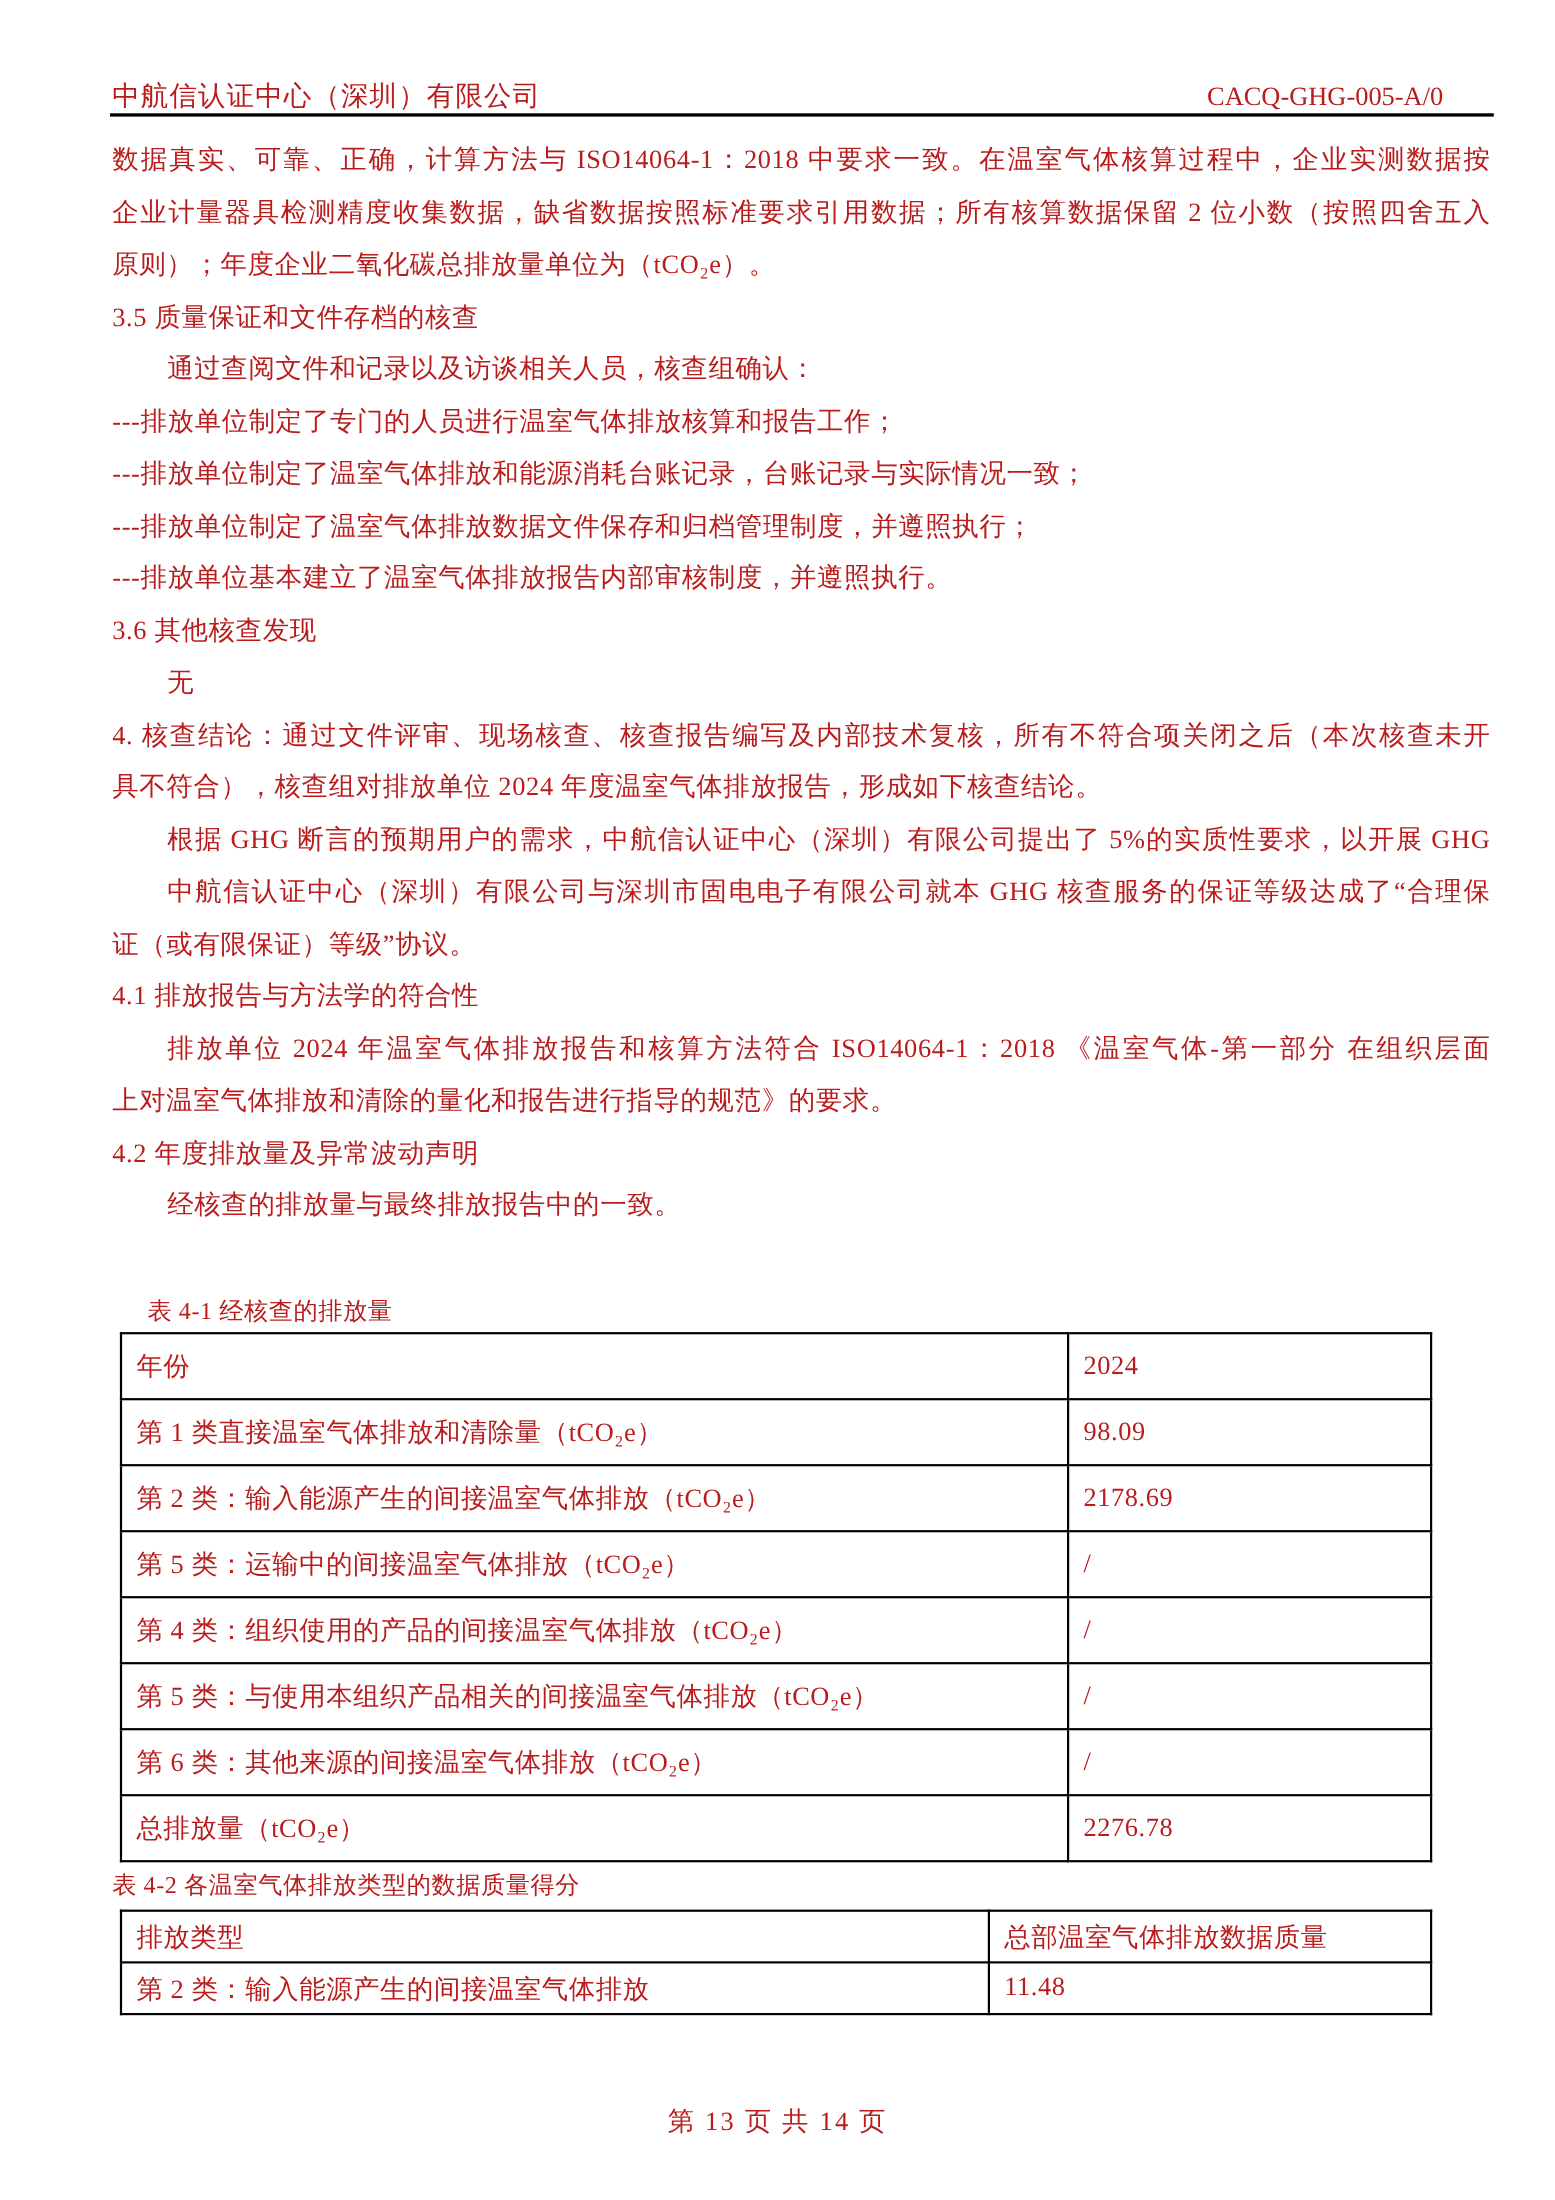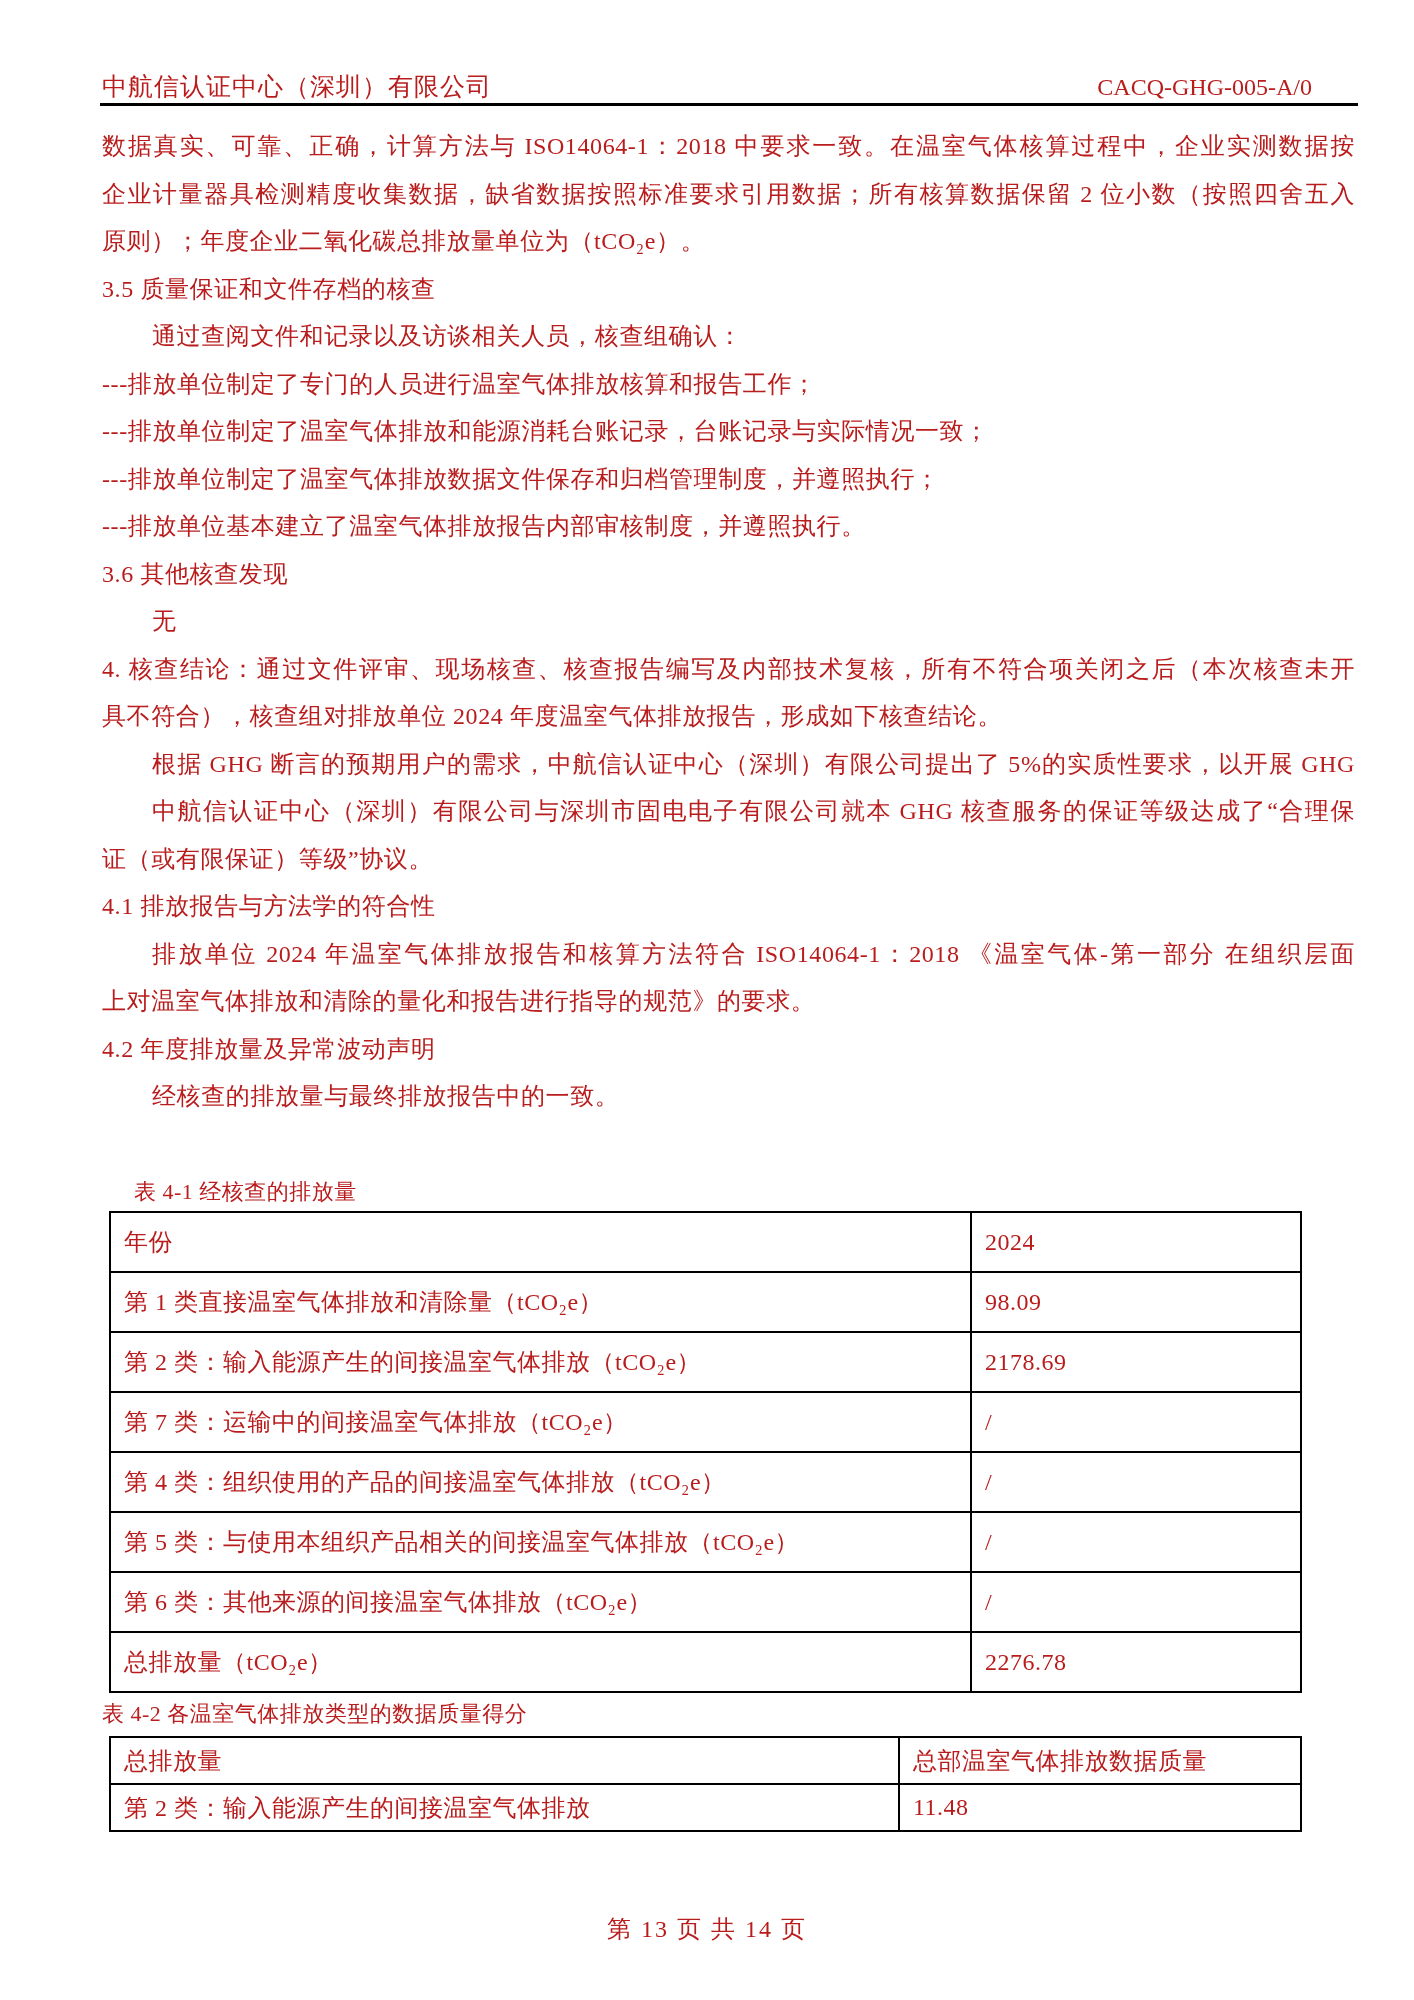--- a/index.html
+++ b/index.html
@@ -143,21 +143,21 @@
           <td>第 1 类直接温室气体排放和清除量（tCO₂e）</td>
           <td>98.09</td>
         </tr>
 
         <tr>
           <td>第 2 类：输入能源产生的间接温室气体排放（tCO₂e）</td>
           <td>2178.69</td>
         </tr>
 
         <tr>
-          <td>第 7 类：运输中的间接温室气体排放（tCO₂e）</td>
+          <td>第 5 类：运输中的间接温室气体排放（tCO₂e）</td>
           <td>/</td>
         </tr>
 
         <tr>
           <td>第 4 类：组织使用的产品的间接温室气体排放（tCO₂e）</td>
           <td>/</td>
         </tr>
 
         <tr>
           <td>第 5 类：与使用本组织产品相关的间接温室气体排放（tCO₂e）</td>
@@ -178,21 +178,21 @@
 
   <div class="tcaption" id="caption2">表 4-2 各温室气体排放类型的数据质量得分</div>
 
   <table class="doc-table" id="table2">
     <colgroup>
         <col style="width:789px">
         <col style="width:402px">
       </colgroup>
     <tbody>
       <tr>
-        <td>总排放量</td>
+        <td>排放类型</td>
         <td>总部温室气体排放数据质量</td>
       </tr>
     </tbody>
     <tbody>
 
 
         <tr>
           <td>第 2 类：输入能源产生的间接温室气体排放</td>
           <td>11.48</td>
         </tr>

